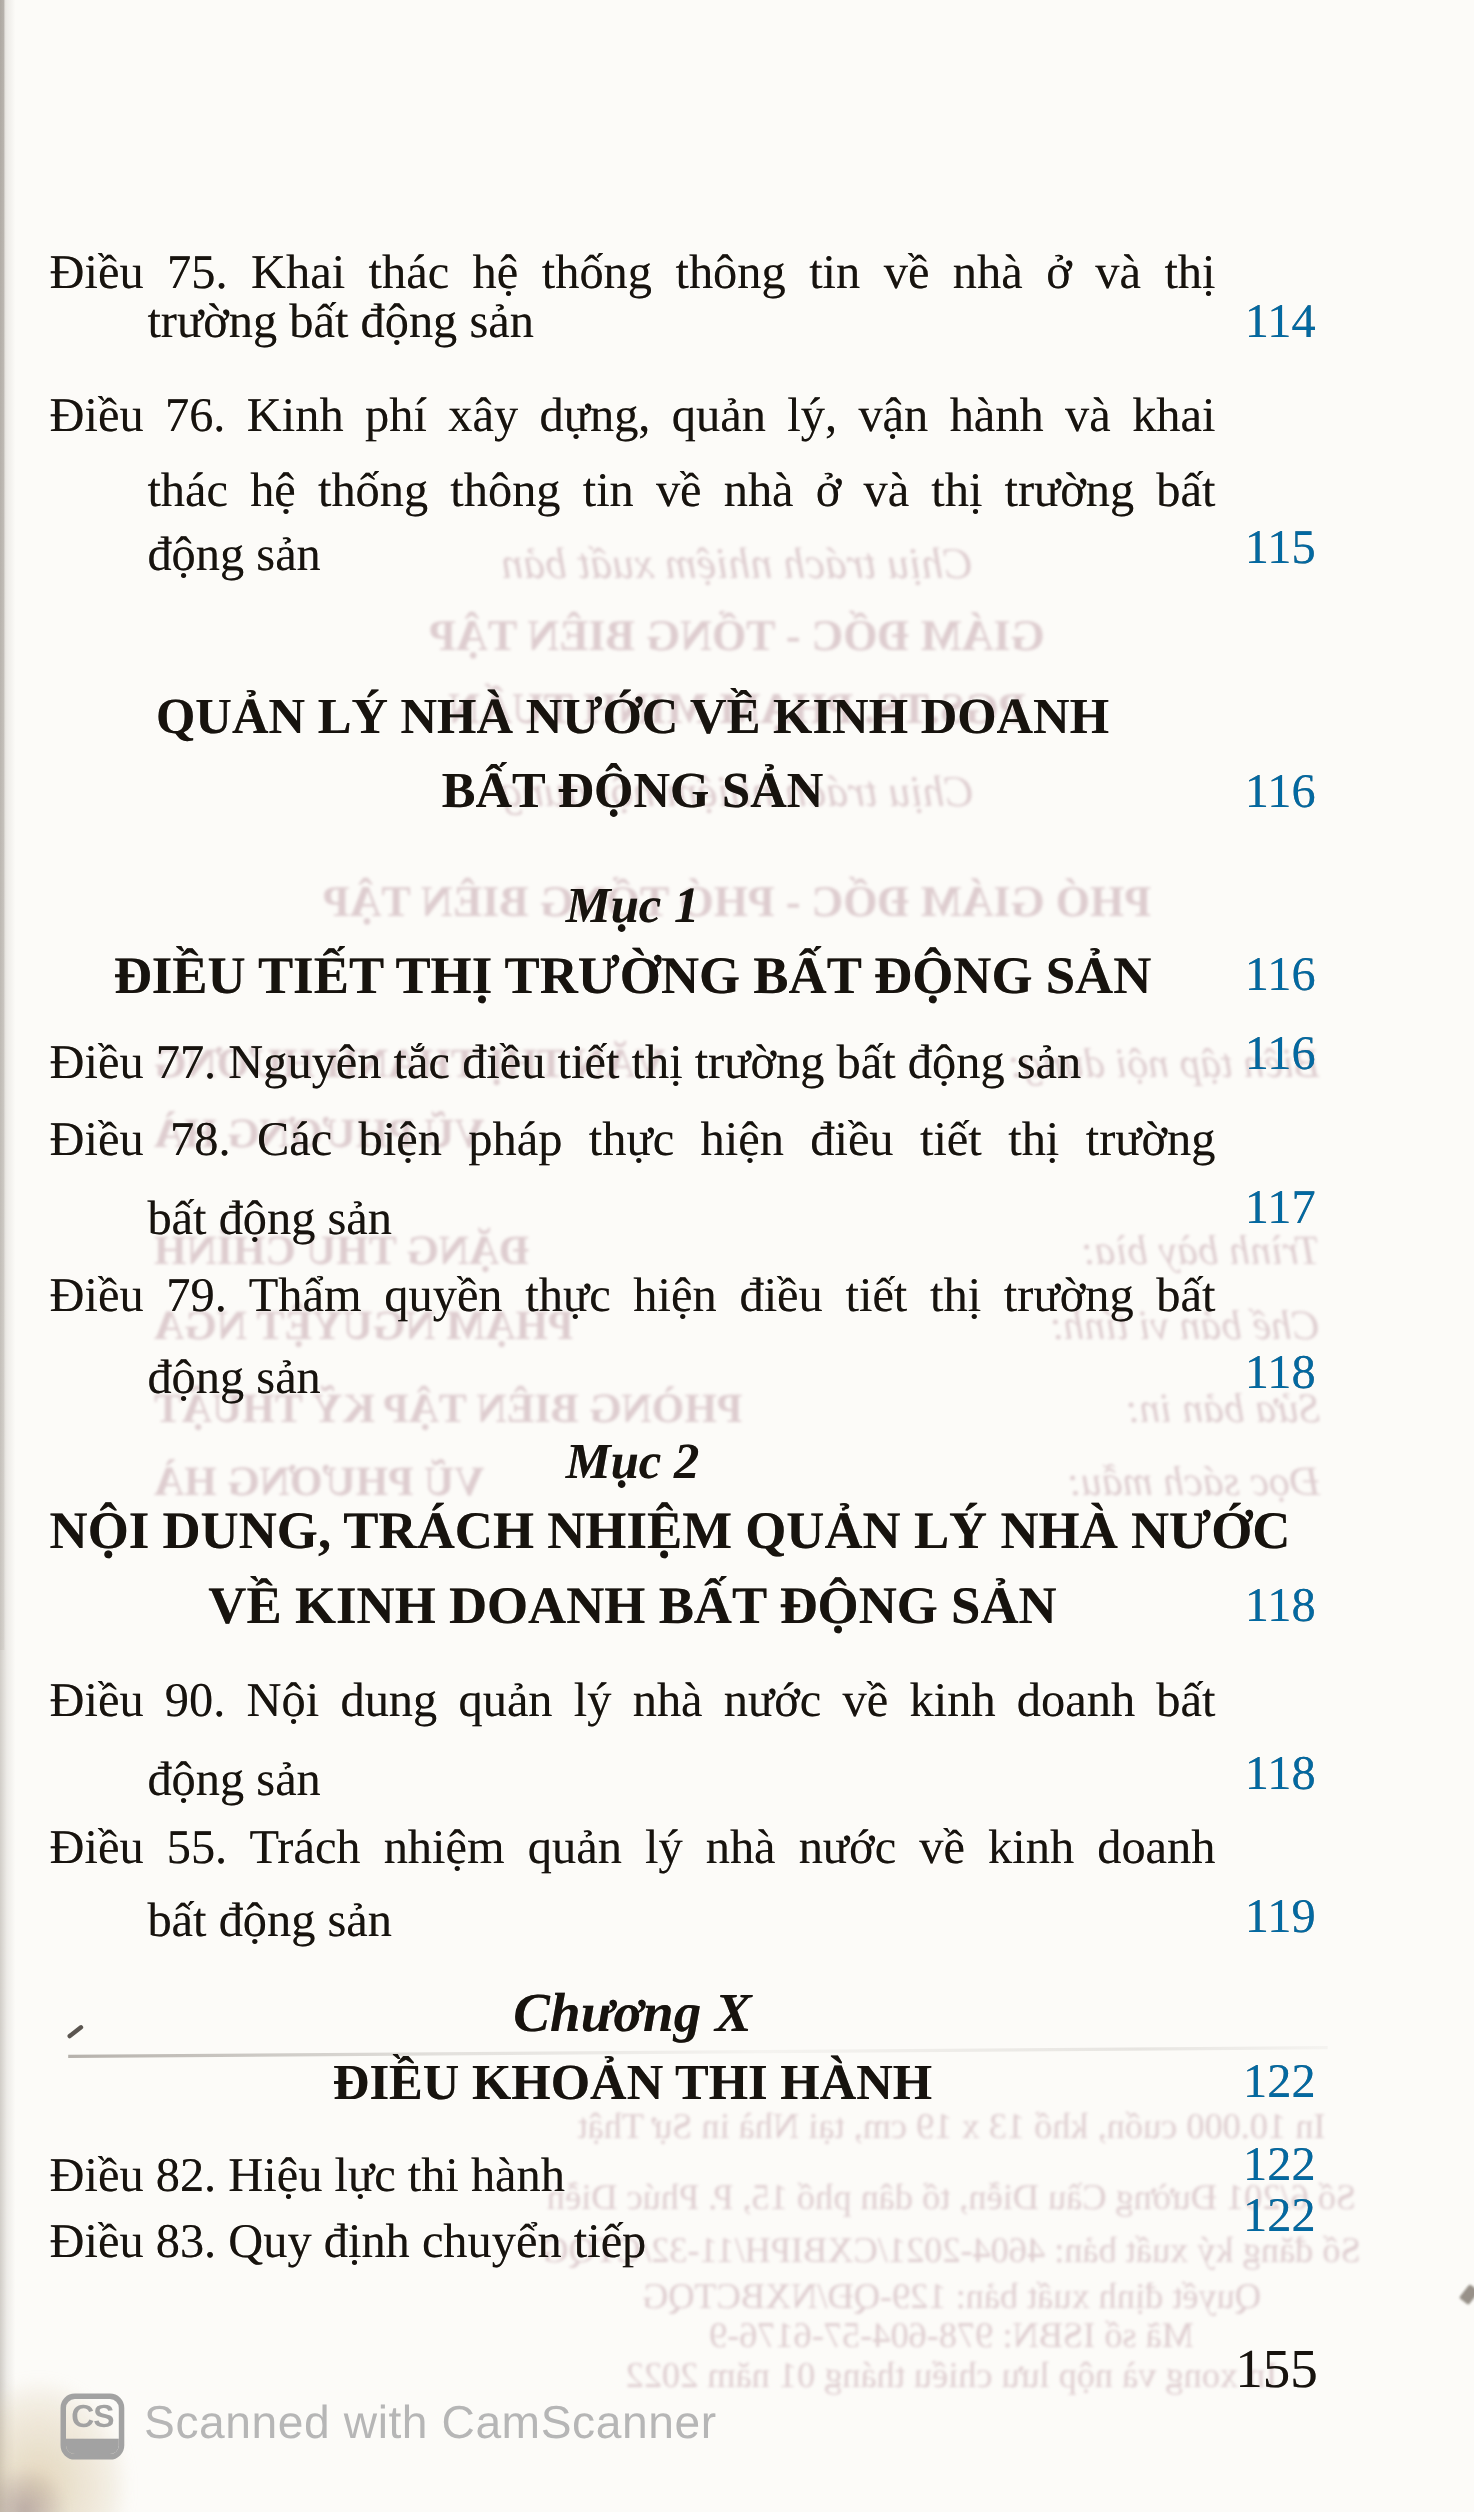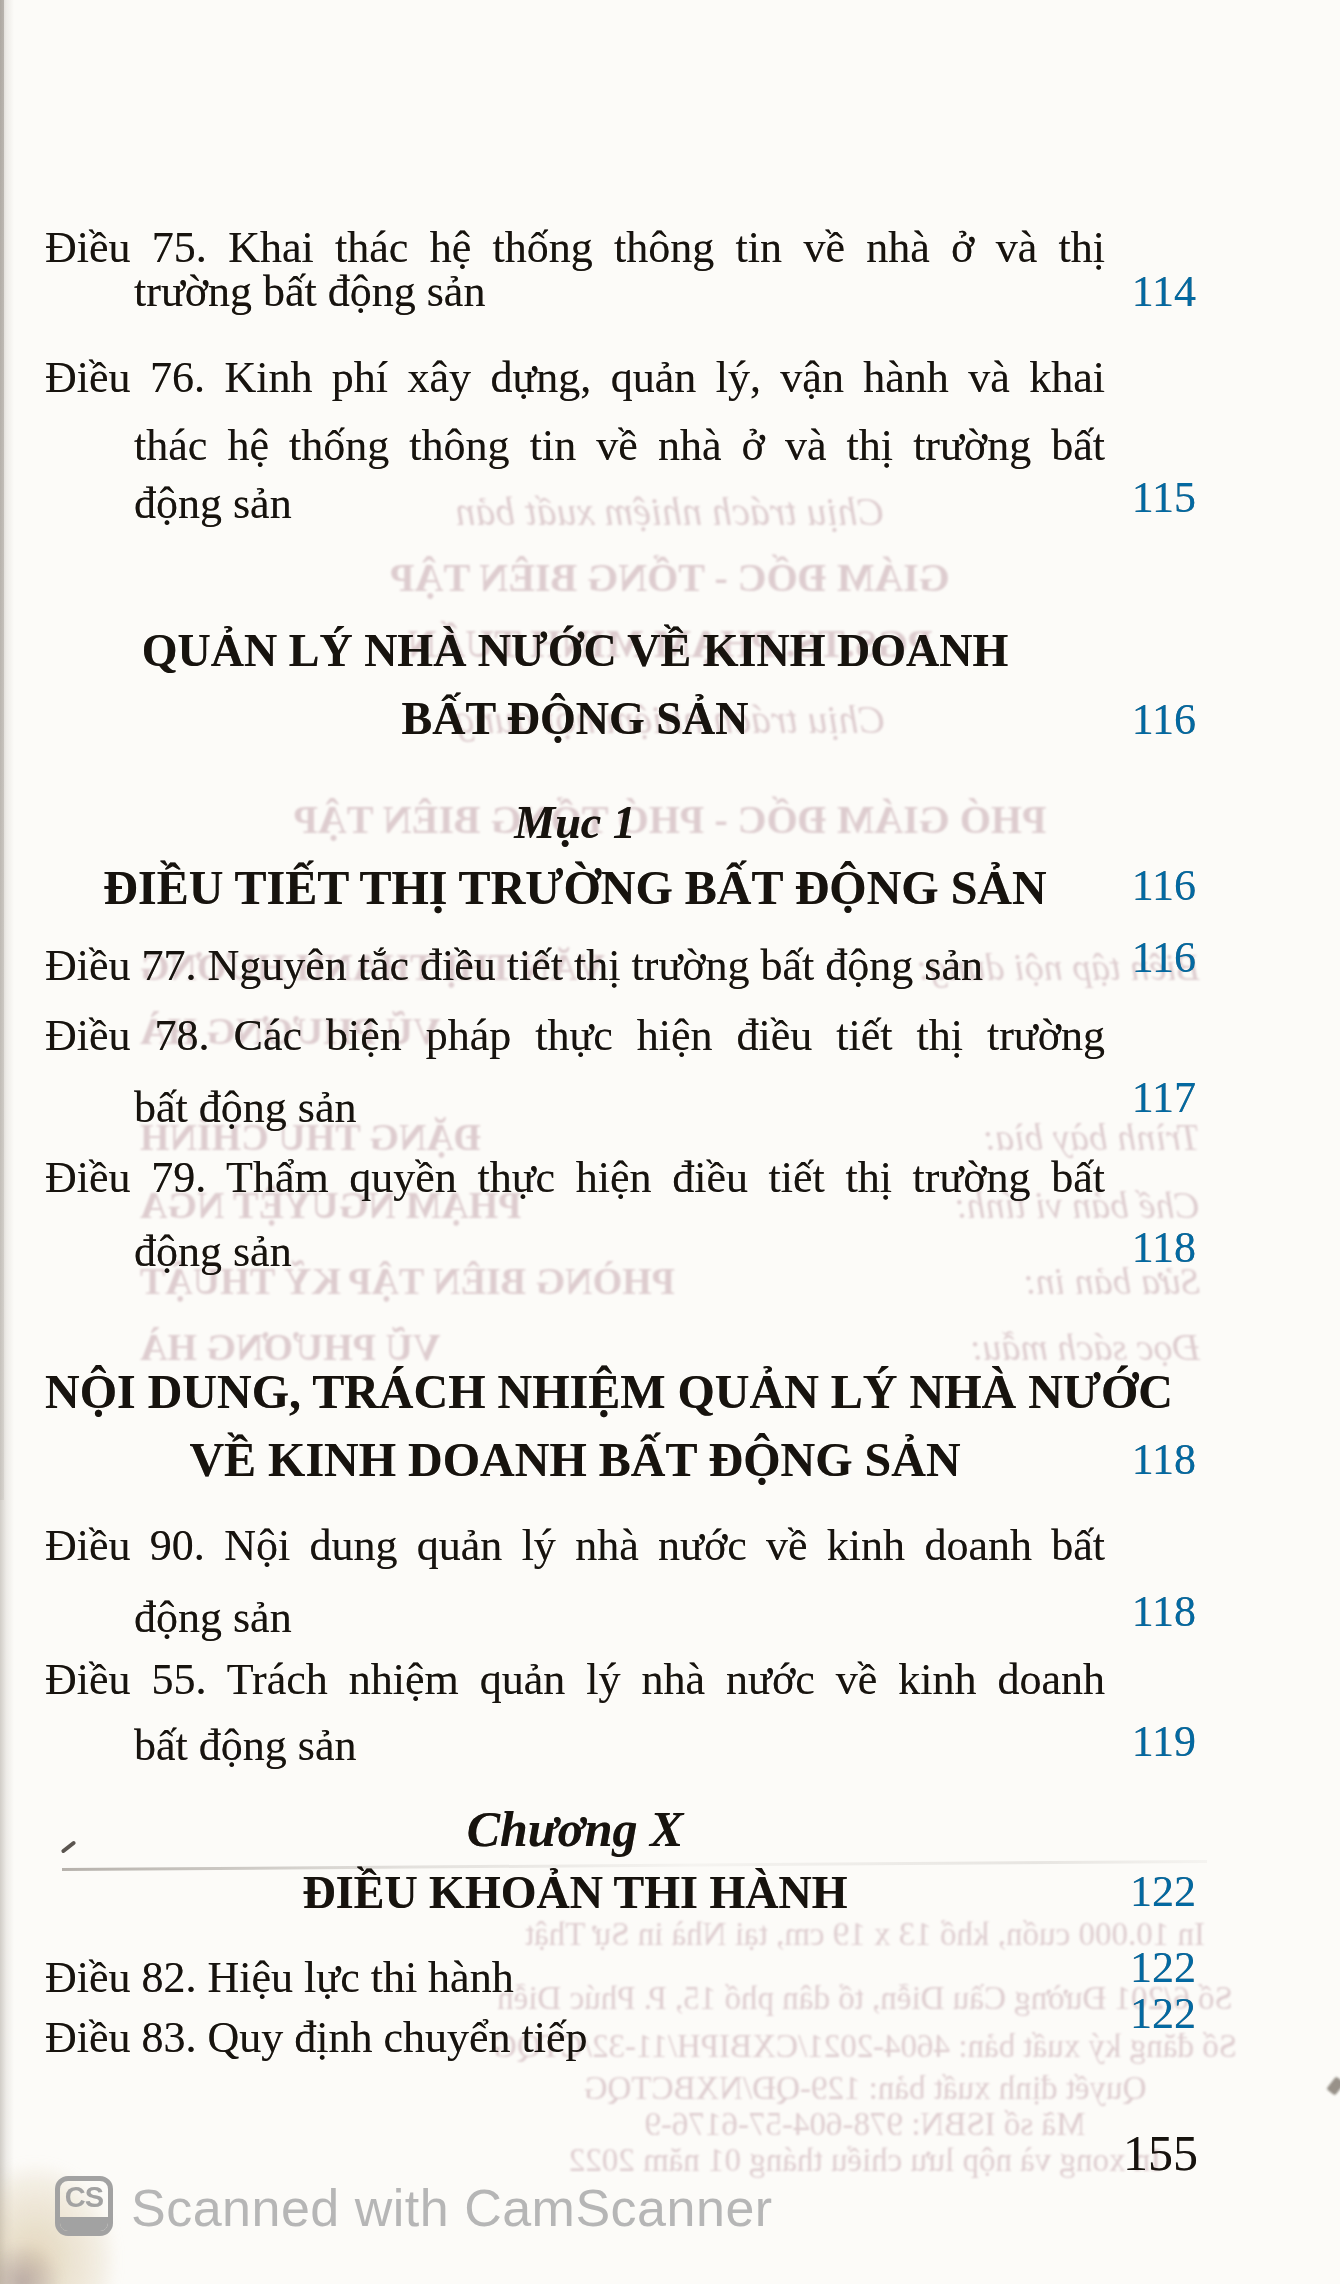--- a/index.html
+++ b/index.html
@@ -92,21 +92,21 @@
   .cs-badge .cs-letters{
     position:absolute;top:2px;left:0;right:0;text-align:center;
     font-family:"Liberation Sans",sans-serif;font-weight:bold;font-size:29px;
     letter-spacing:-1px;color:#a2a2a2;line-height:1;
   }
   .cs-badge .cs-bar{
     position:absolute;left:-2px;right:-2px;bottom:-1px;height:15px;background:#a2a2a2;
   }
   .cs-label{
     position:absolute;left:131px;top:2177px;
-    font-family:"Liberation Sans",sans-serif;font-size:52px;color:#b6b6b6;
+    font-family:"Liberation Sans",sans-serif;font-size:42px;color:#b6b6b6;
     letter-spacing:.5px;white-space:nowrap;line-height:1.2;
   }
 </style>
 </head>
 <body>
 
 <div class="layer bleed" id="bleed-layer">
     <div class="bl-center bl-it" style="top: 492px;">Chịu trách nhiệm xuất bản</div>
     <div class="bl-center bl-bd" style="top: 558px;">GIÁM ĐỐC - TỔNG BIÊN TẬP</div>
     <div class="bl-center bl-bd" style="top: 624px;">PGS.TS. PHẠM MINH TUẤN</div>
@@ -167,20 +167,21 @@
     <div class="toc-line st-center st-section-title" style="top: 860px;">ĐIỀU TIẾT THỊ TRƯỜNG BẤT ĐỘNG SẢN</div>
     <div class="toc-page" style="top: 860px;">116</div>
     <div class="toc-line st-entry" style="top: 940px; left: 45px;">Điều 77. Nguyên tắc điều tiết thị trường bất động sản</div>
     <div class="toc-page" style="top: 932px;">116</div>
     <div class="toc-line st-entry st-fill" style="top: 1010px; left: 45px; width: 1060px;">Điều 78. Các biện pháp thực hiện điều tiết thị trường</div>
     <div class="toc-line st-cont" style="top: 1082px; left: 134px;">bất động sản</div>
     <div class="toc-page" style="top: 1072px;">117</div>
     <div class="toc-line st-entry st-fill" style="top: 1152px; left: 45px; width: 1060px;">Điều 79. Thẩm quyền thực hiện điều tiết thị trường bất</div>
     <div class="toc-line st-cont" style="top: 1226px; left: 134px;">động sản</div>
     <div class="toc-page" style="top: 1222px;">118</div>
+    <div class="toc-line st-center st-section-label" style="top: 1302px;">Mục 2</div>
     <div class="toc-line st-center st-section-title" style="top: 1364px;">NỘI DUNG, TRÁCH NHIỆM QUẢN LÝ NHÀ NƯỚC</div>
     <div class="toc-line st-center st-section-title" style="top: 1432px;">VỀ KINH DOANH BẤT ĐỘNG SẢN</div>
     <div class="toc-page" style="top: 1434px;">118</div>
     <div class="toc-line st-entry st-fill" style="top: 1520px; left: 45px; width: 1060px;">Điều 90. Nội dung quản lý nhà nước về kinh doanh bất</div>
     <div class="toc-line st-cont" style="top: 1592px; left: 134px;">động sản</div>
     <div class="toc-page" style="top: 1586px;">118</div>
     <div class="toc-line st-entry st-fill" style="top: 1654px; left: 45px; width: 1060px;">Điều 55. Trách nhiệm quản lý nhà nước về kinh doanh</div>
     <div class="toc-line st-cont" style="top: 1720px; left: 134px;">bất động sản</div>
     <div class="toc-page" style="top: 1716px;">119</div>
     <div class="toc-line st-center st-chapter-label" style="top: 1800px;">Chương X</div>

